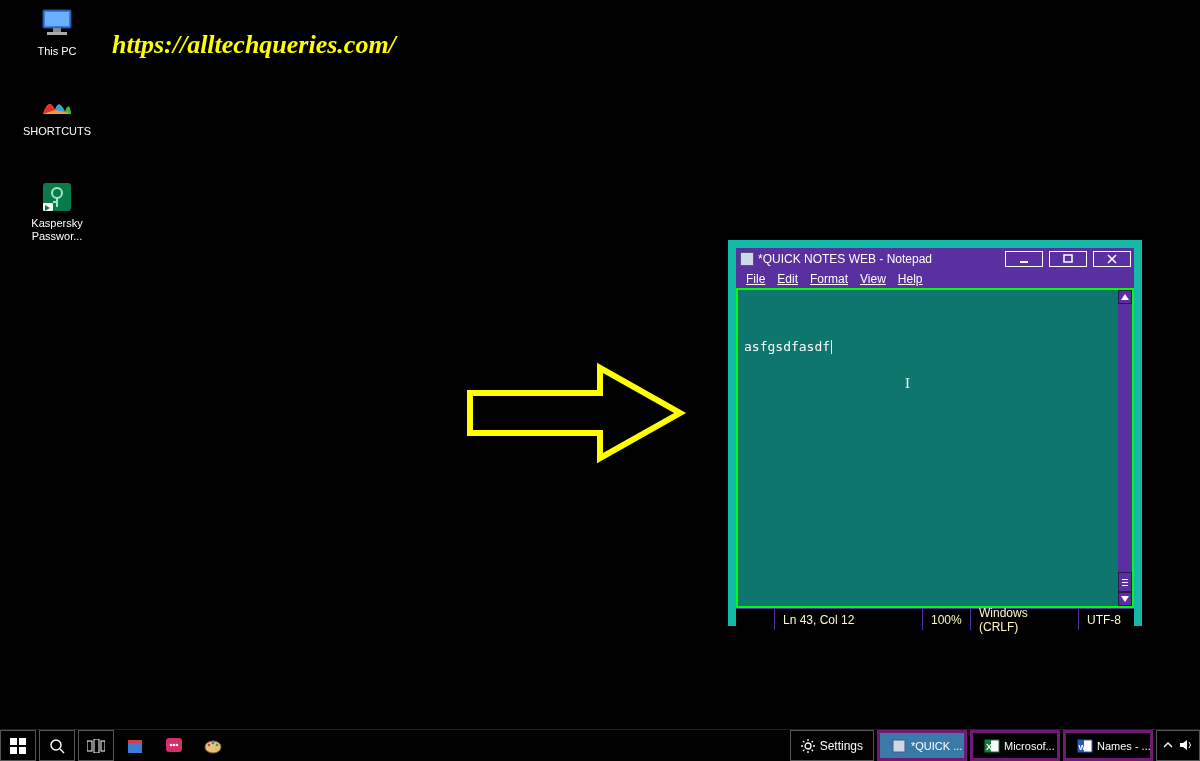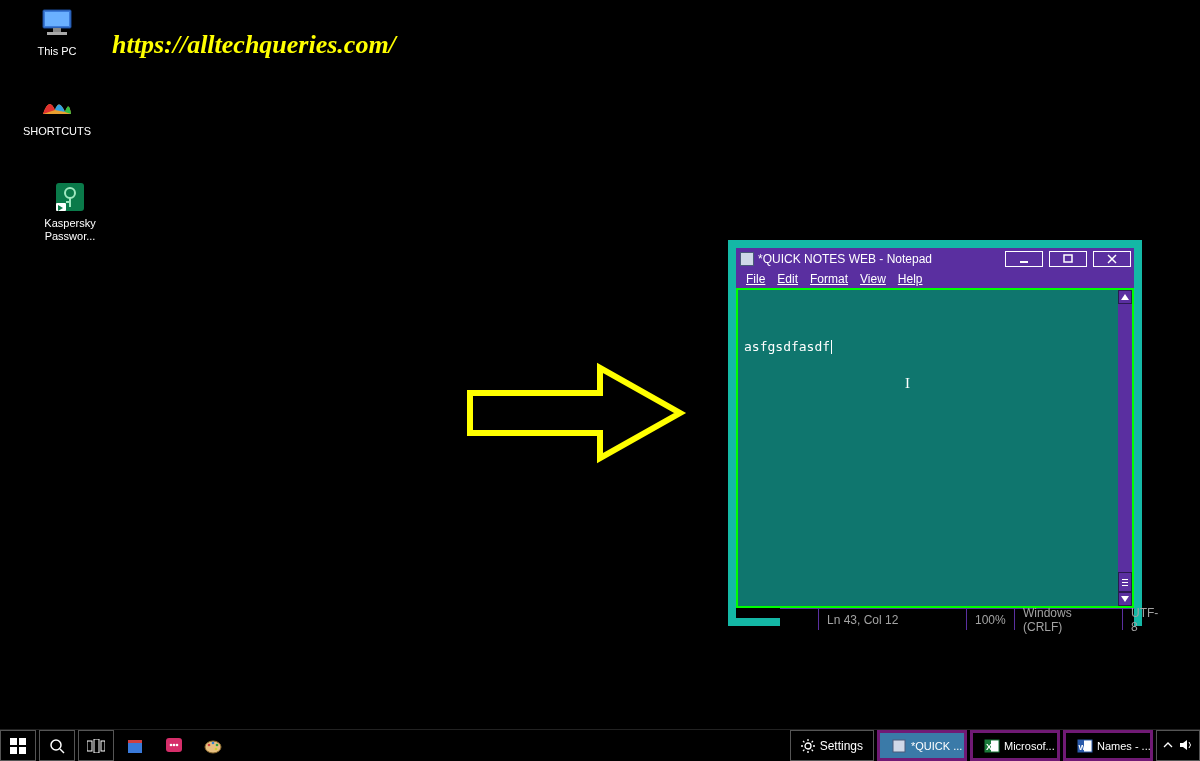--- a/index.html
+++ b/index.html
@@ -173,23 +173,22 @@
   margin-top: auto;
   margin-bottom: 0;
   cursor: pointer;
 }
 .statusbar {
   height: 22px;
   border-top: 1px solid #5a2fa0;
   display: flex;
   align-items: center;
   font-size: 12px;
-  color: #a3a3a3;
+  color: #fef9c3;
   background: #000;
-  margin-left: 44px;
 }
 .statusbar .cell {
   border-left: 1px solid #5a2fa0;
   height: 100%;
   display: flex;
   align-items: center;
   padding: 0 8px;
 }
 .statusbar .spacer {
   flex: 0 0 38px;
@@ -278,21 +277,21 @@
     <svg width="36" height="30" viewBox="0 0 36 30">
       <path d="M4 24 Q10 6 16 20 Q20 8 26 22 Q30 10 32 24" stroke="none" fill="#e8a030"></path>
       <path d="M4 24 Q10 6 16 20" stroke="none" fill="#e03030"></path>
       <path d="M16 20 Q20 8 26 22" stroke="none" fill="#30a0e0"></path>
       <path d="M26 22 Q30 10 32 24" stroke="none" fill="#30c040"></path>
     </svg>
   </div>
   <span class="label">SHORTCUTS</span>
 </div>
 
-<div class="desktop-icon" style="left:19px; top:180px;">
+<div class="desktop-icon" style="left:6px; top:180px;">
   <div class="icon-box">
     <svg width="32" height="32" viewBox="0 0 32 32">
       <rect x="2" y="2" width="28" height="28" rx="3" fill="#0a7a4a"></rect>
       <circle cx="16" cy="12" r="5" fill="none" stroke="#9fe8c0" stroke-width="2"></circle>
       <rect x="15" y="16" width="2" height="10" fill="#9fe8c0"></rect>
       <rect x="12" y="20" width="5" height="2" fill="#9fe8c0"></rect>
       <rect x="2" y="22" width="10" height="8" fill="#fff" rx="1"></rect>
       <path d="M4 30 L4 24 L9 27 Z" fill="#0a7a4a"></path>
     </svg>
   </div>

